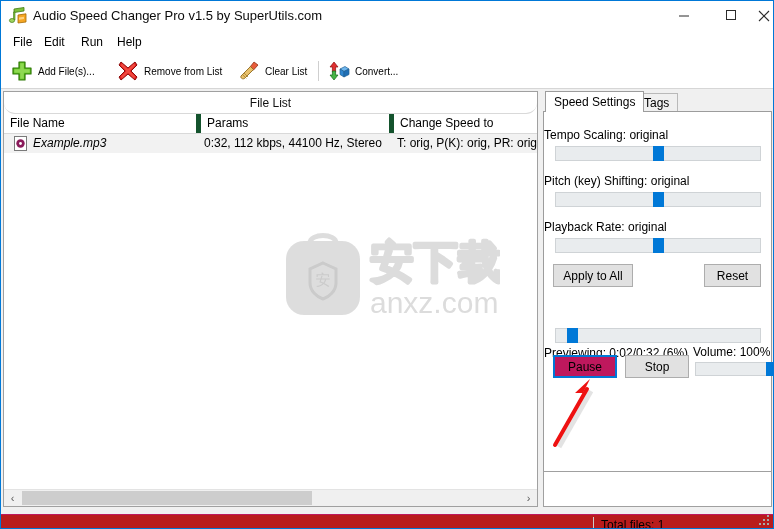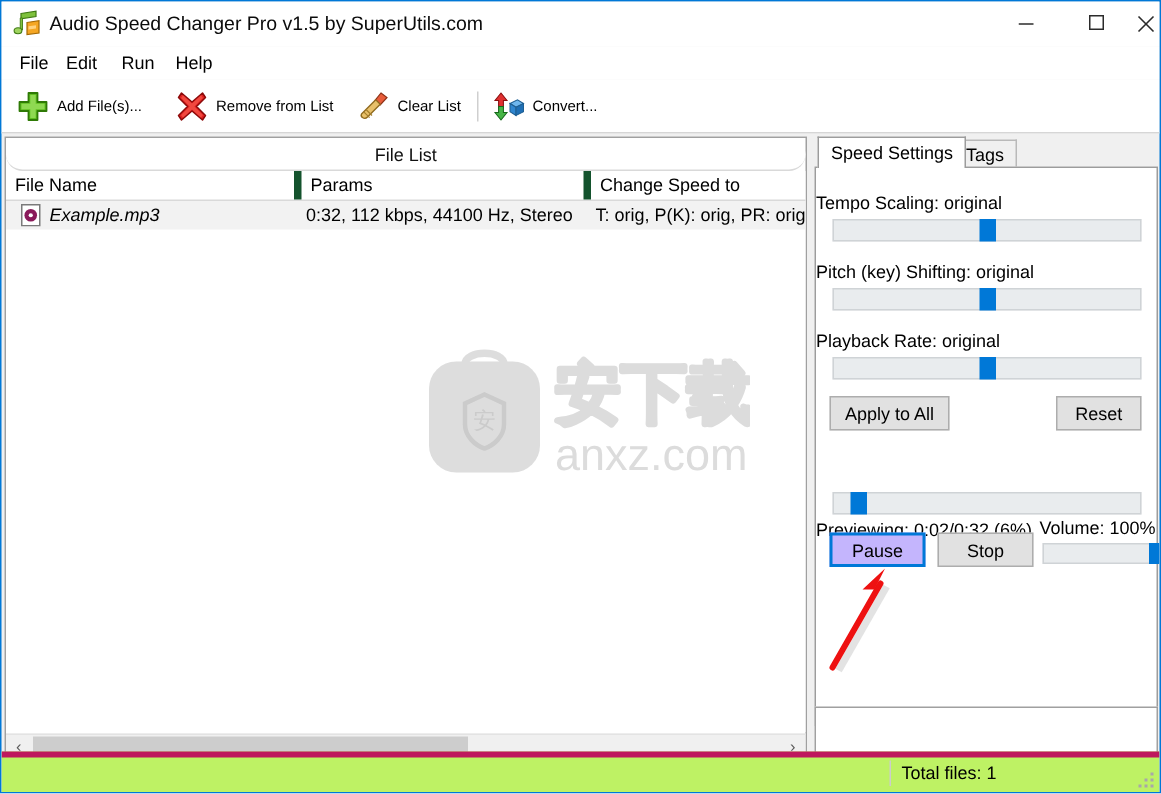--- a/index.html
+++ b/index.html
@@ -279,21 +279,21 @@
     font-size: 12px;
     color: #000;
     display: flex;
     align-items: center;
     justify-content: center;
     cursor: default;
     font-family: "Liberation Sans", sans-serif;
   }
   .btn.focused {
     border: 2px solid #0078d7;
-    background: #c4b5fd;
+    background: #be185d;
     text-align: right;
   }
   .vol-label {
     position: absolute;
     font-size: 12px;
     color: #000;
     white-space: nowrap;
   }
   .vol-slider {
     position: absolute;
@@ -311,23 +311,23 @@
     width: 229px; height: 36px;
     background: #ffffff;
     border: 1px solid #a0a0a0;
     box-sizing: border-box;
   }
 
   
   .statusbar {
     position: absolute;
     left: 0; bottom: 0;
-    width: 772px; height: 27px;
-    background: #bef264;
-    border-top: 4px solid #be185d;
+    width: 772px; height: 14px;
+    background: #b91c1c;
+    border-top: 1px solid #be185d;
     box-sizing: border-box;
   }
   .status-sep {
     position: absolute;
     left: 592px; top: 2px;
     width: 1px; height: 17px;
     background: #cccccc;
   }
   .status-text {
     position: absolute;

